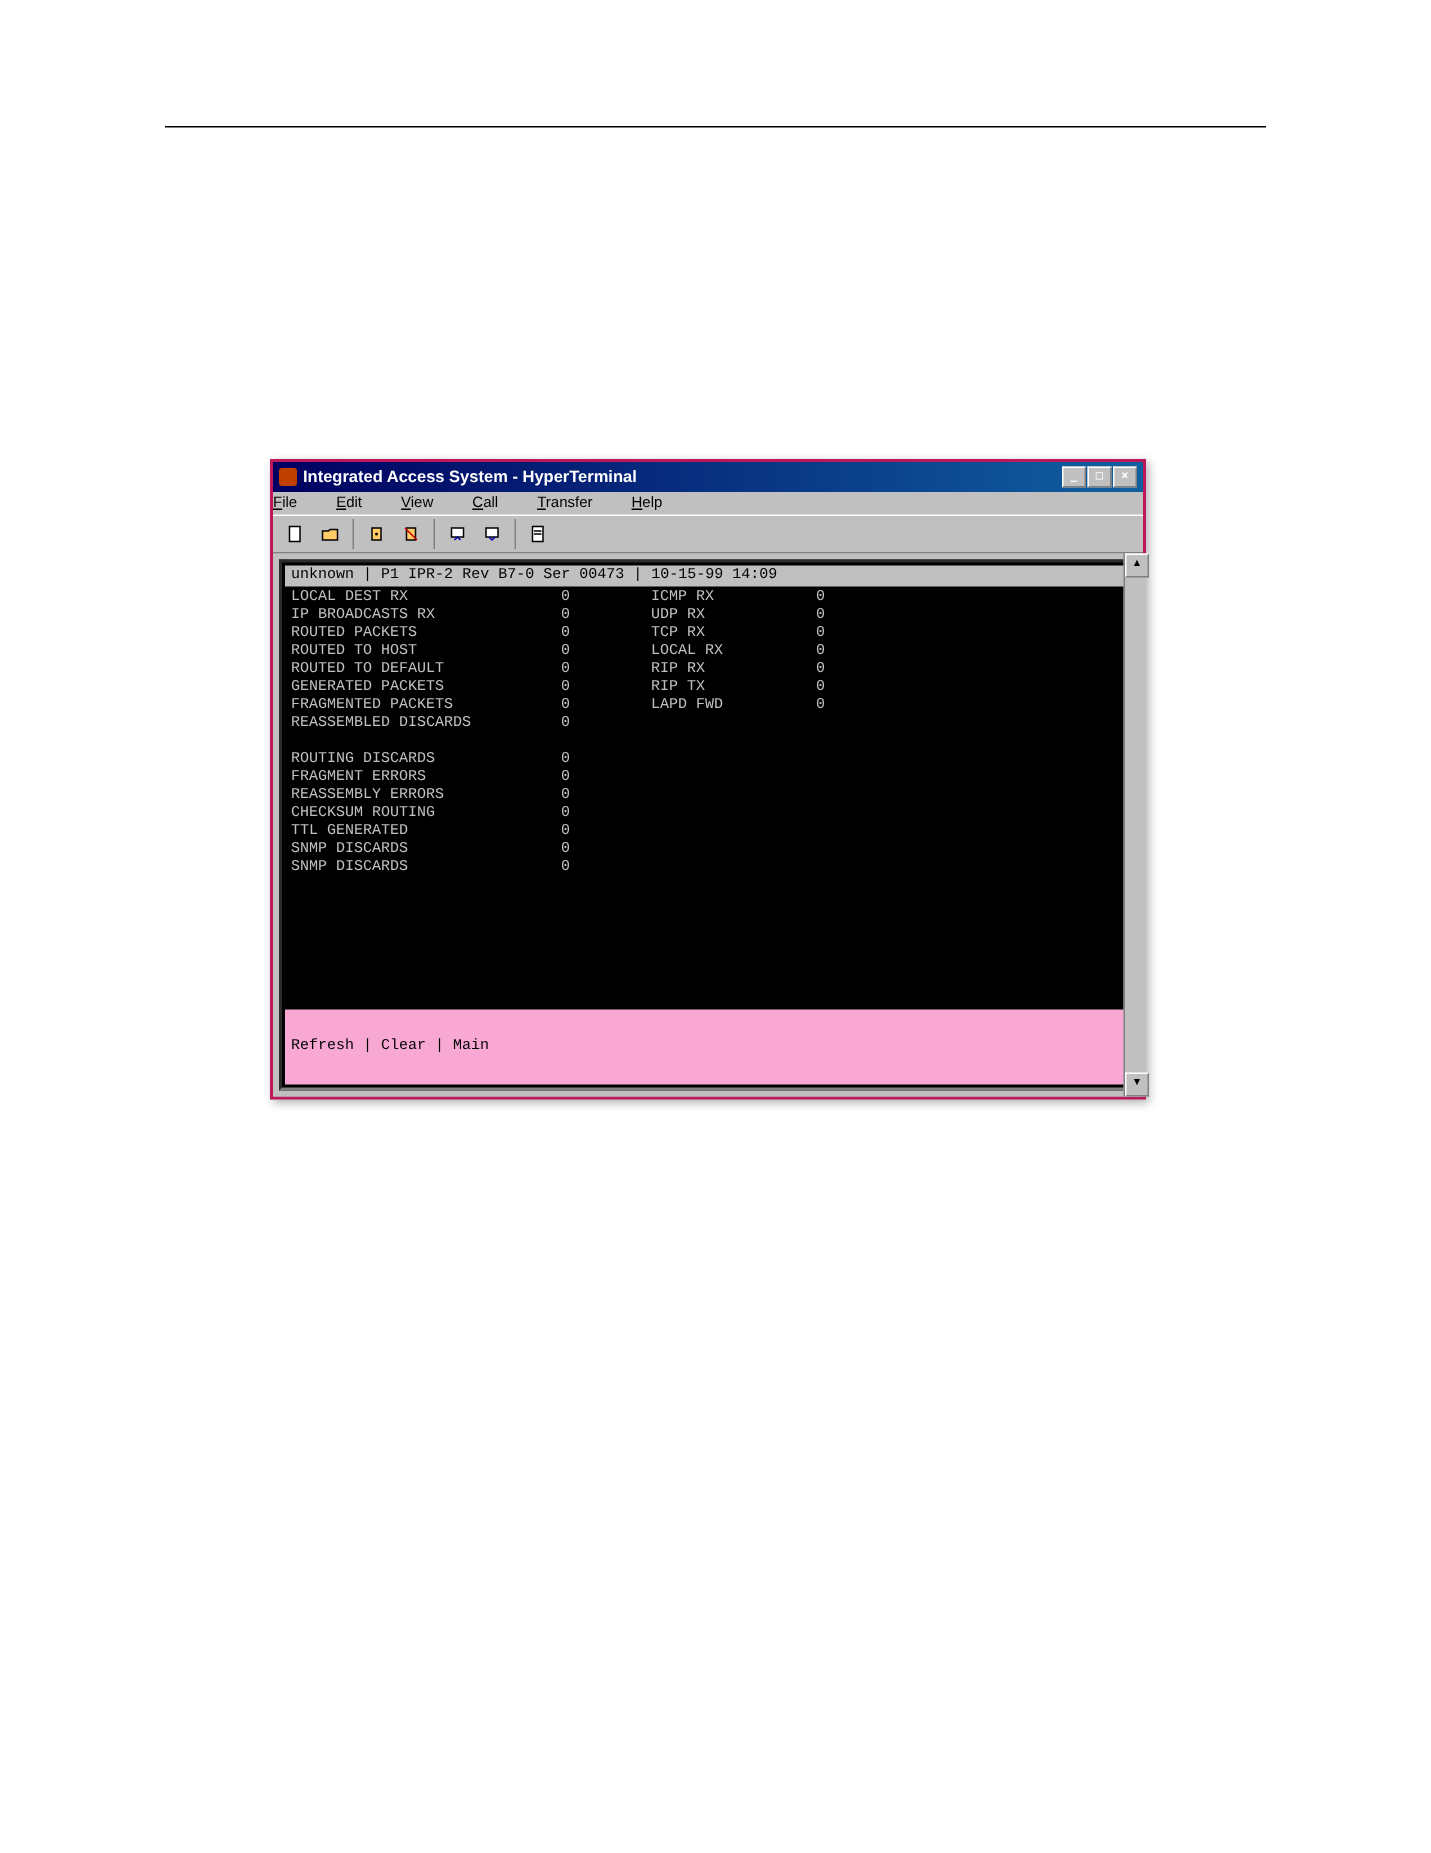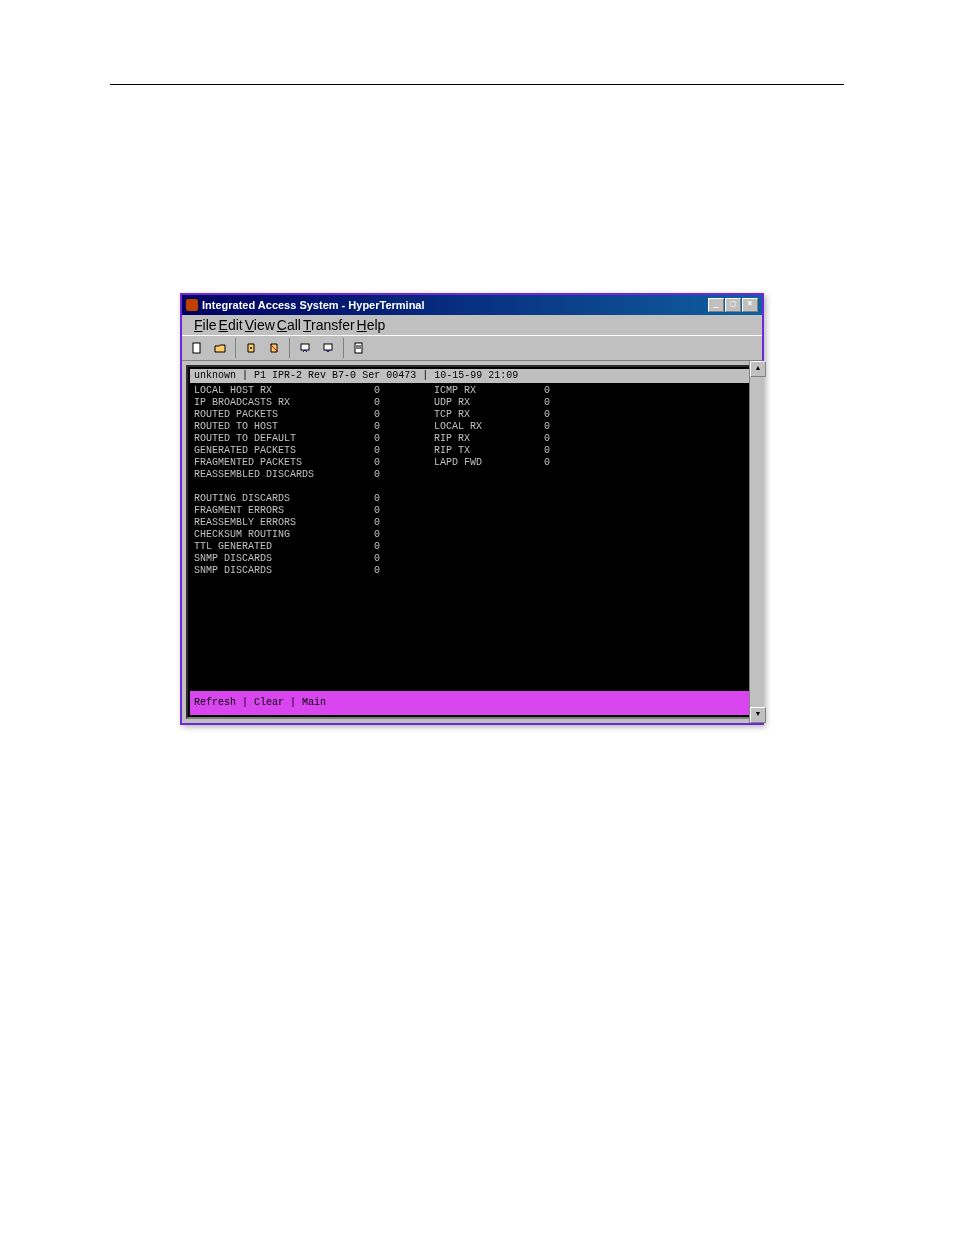--- a/index.html
+++ b/index.html
@@ -13,24 +13,24 @@
   .hr {
     position: absolute;
     top: 84px;
     left: 110px;
     right: 110px;
     height: 1px;
     background: #000;
   }
   .window {
     position: absolute;
-    top: 293px;
+    top: 306px;
     left: 180px;
     width: 580px;
-    border: 2px solid #6d28d9;
+    border: 2px solid #be185d;
     background: #c0c0c0;
     box-shadow: 2px 2px 6px rgba(0,0,0,0.3);
   }
   .titlebar {
     background: linear-gradient(to right, #000060, #1060a0);
     color: #fff;
     font-size: 11px;
     font-weight: bold;
     padding: 2px 4px;
     display: flex;
@@ -60,24 +60,24 @@
     border: 1px solid #808080;
     border-top-color: #fff;
     border-left-color: #fff;
     font-size: 8px;
     line-height: 10px;
     text-align: center;
     font-family: monospace;
   }
   .menubar {
     background: #c0c0c0;
-    font-size: 14px;
-    padding: 2px 12px;
-    display: flex;
-    gap: 2px;
+    font-size: 10px;
+    padding: 2px 0;
+    display: flex;
+    gap: 26px;
   }
   .menubar span {
     cursor: default;
   }
   .menubar .ul {
     text-decoration: underline;
   }
   .toolbar {
     background: #c0c0c0;
     border-top: 1px solid #fff;
@@ -137,23 +137,23 @@
   }
   .col-a { width: 180px; }
   .col-b { width: 60px; text-align: left; }
   .col-c { width: 110px; }
   .col-d { width: 60px; text-align: left; }
   .term-footer {
     position: absolute;
     bottom: 2px;
     left: 2px;
     right: 2px;
-    background: #d946ef;
+    background: #f9a8d4;
     color: #000;
-    padding: 6px 4px;
+    padding: 19px 4px;
   }
   .scrollbar {
     position: absolute;
     right: -2px;
     top: 0;
     bottom: 0;
     width: 14px;
     background: #c0c0c0;
     border-left: 1px solid #808080;
     display: flex;
@@ -246,27 +246,27 @@
           <rect x="3" y="2" width="7" height="10" fill="#fff" stroke="#000"></rect>
           <line x1="4" y1="5" x2="9" y2="5" stroke="#000"></line>
           <line x1="4" y1="7" x2="9" y2="7" stroke="#000"></line>
         </svg>
       </div>
   </div>
 
   <div class="terminal-wrap">
     <div class="terminal">
       <div class="term-header">
-        <span>unknown</span>       <span>| P1</span>  <span>IPR-2</span>             <span>Rev B7-0</span>  <span>Ser 00473</span>    <span>| 10-15-99 21:09</span>
+        <span>unknown</span>       <span>| P1</span>  <span>IPR-2</span>             <span>Rev B7-0</span>  <span>Ser 00473</span>    <span>| 10-15-99 14:09</span>
       </div>
 
 
       <div class="stat-section" id="stats-a">
           <div class="stat-row">
-            <span class="col-a">LOCAL HOST RX         </span>
+            <span class="col-a">LOCAL DEST RX         </span>
             <span class="col-b">0</span>
             <span class="col-c">ICMP RX     </span>
             <span class="col-d">0</span>
           </div>
           <div class="stat-row">
             <span class="col-a">IP BROADCASTS RX      </span>
             <span class="col-b">0</span>
             <span class="col-c">UDP RX      </span>
             <span class="col-d">0</span>
           </div>

